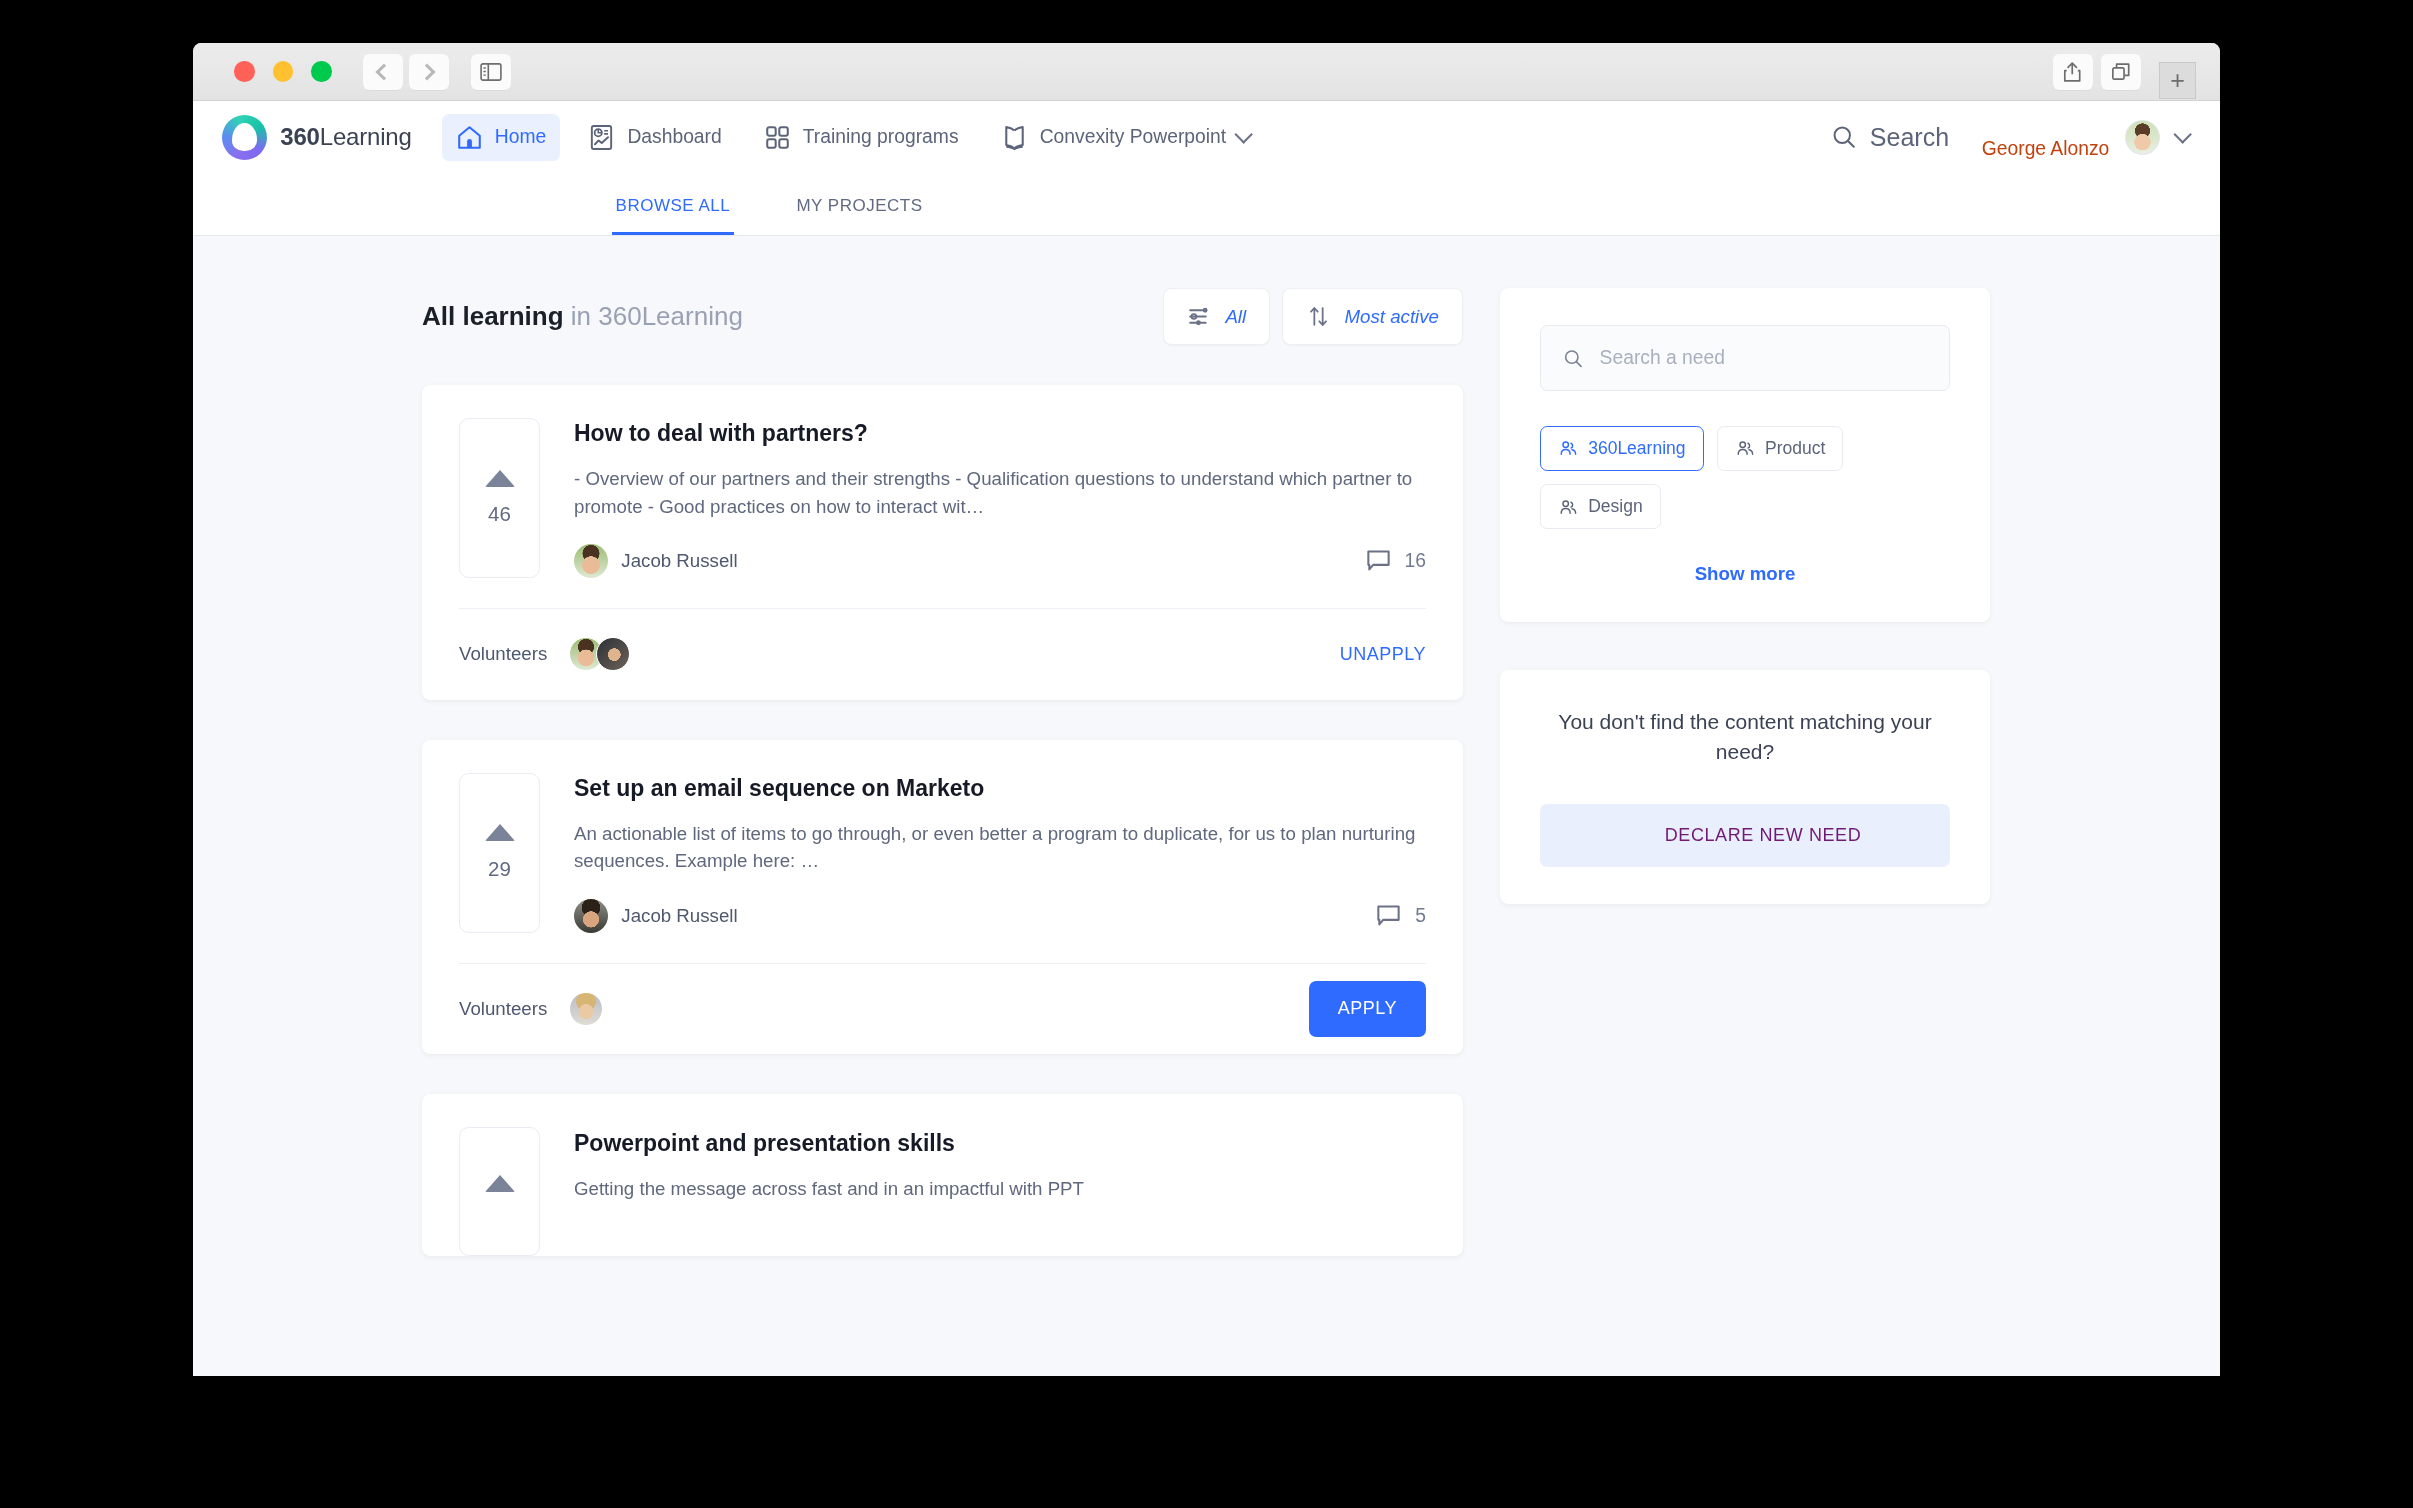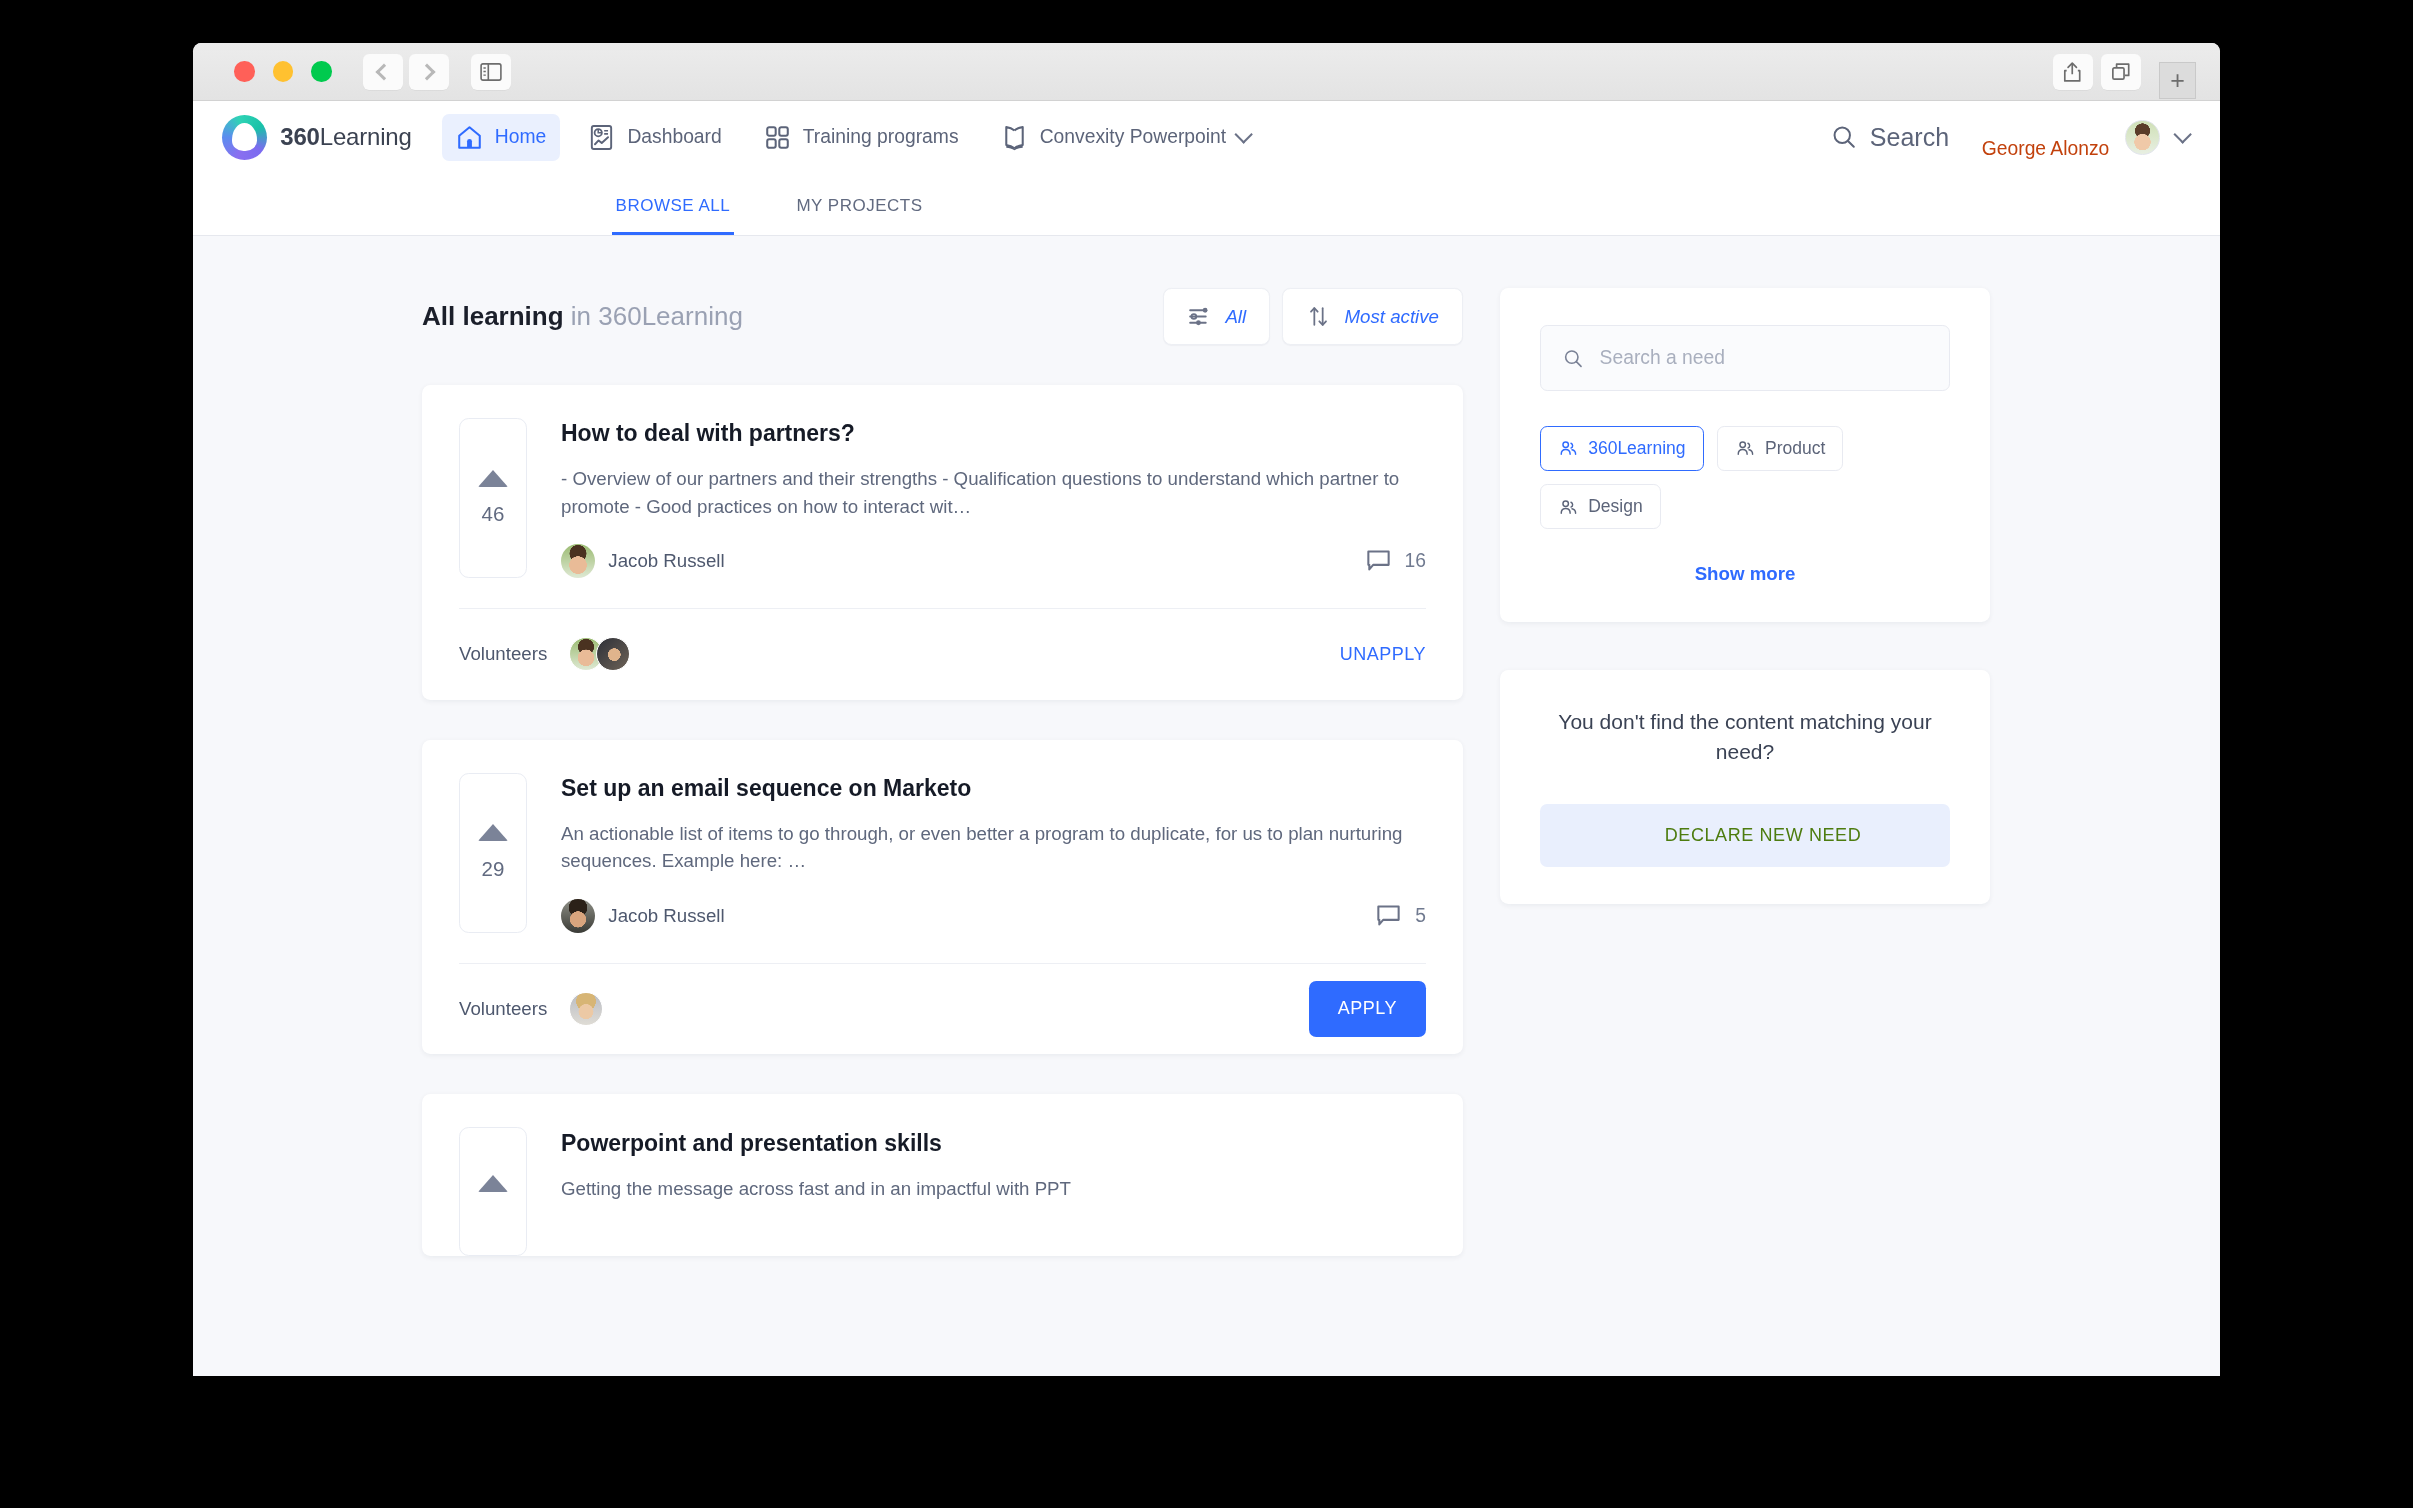--- a/index.html
+++ b/index.html
@@ -173,21 +173,21 @@
   
   .card {
     background: #ffffff;
     border-radius: 8.4px;
     box-shadow: 0 1.2px 4.8px rgba(25,32,56,.055);
     margin-bottom: 40px;
     padding: 33px 37px 0 37px;
   }
   .card-top { display: flex; gap: 34px; }
   .vote-box {
-    width: 68px; min-height: 129px;
+    width: 81px; min-height: 129px;
     border: 1.2px solid #e9ecf3;
     border-radius: 9.7px;
     display: flex; flex-direction: column;
     align-items: center; justify-content: center;
     gap: 15.7px;
     flex: none;
   }
   .vote-tri {
     width: 0; height: 0;
     border-left: 15.7px solid transparent;
@@ -293,21 +293,21 @@
     text-align: center;
     font-size: 18.7px; color: #2f6bff; font-weight: 700;
   }
   #need-prompt {
     font-size: 21px; line-height: 1.42;
     color: #3a4254; text-align: center;
     margin-bottom: 37px;
   }
   #declare-btn {
     width: 100%; height: 63px;
-    background: #e9effd; color: #4d7c0f;
+    background: #e9effd; color: #701a75;
     font-size: 18px; letter-spacing: 0.6px;
     border: none; border-radius: 7.2px;
     display: flex; align-items: center; justify-content: center;
     font-family: inherit;
     padding-left: 36px;
   }
 </style>
 </head>
 <body>
 

